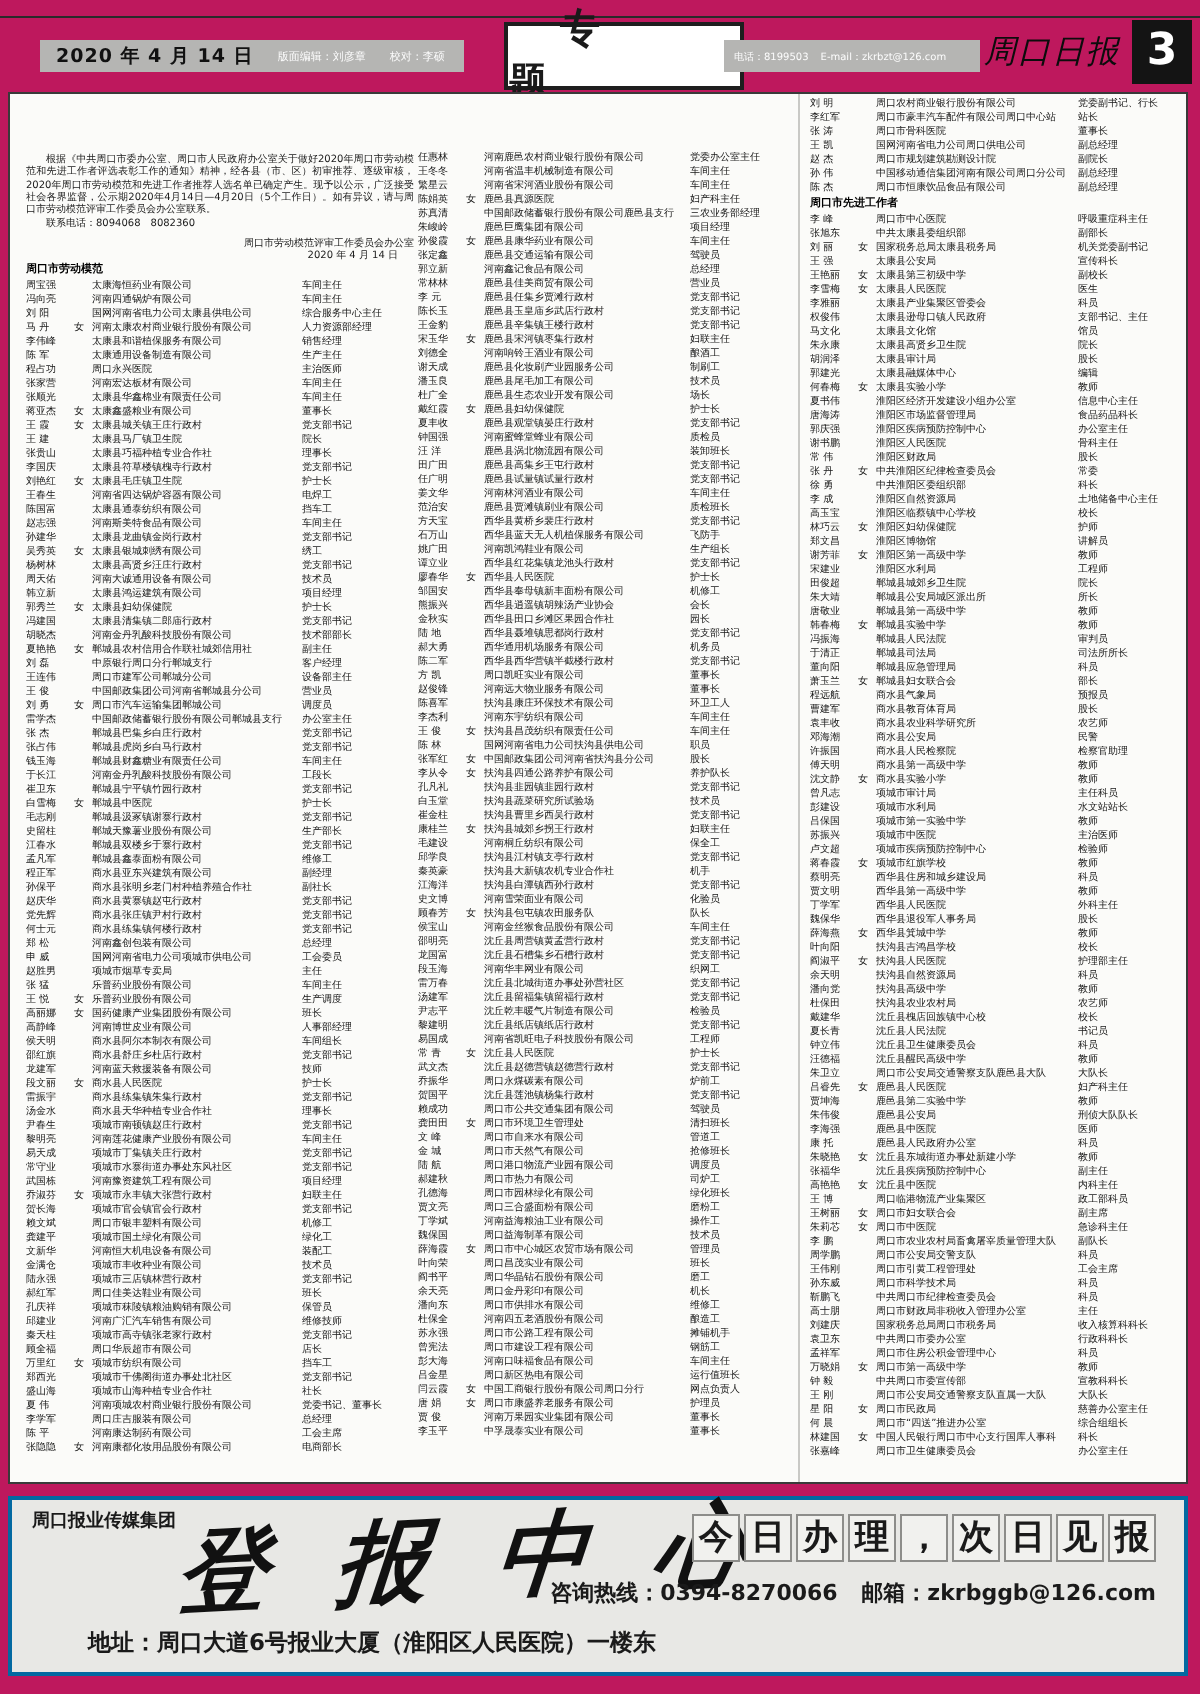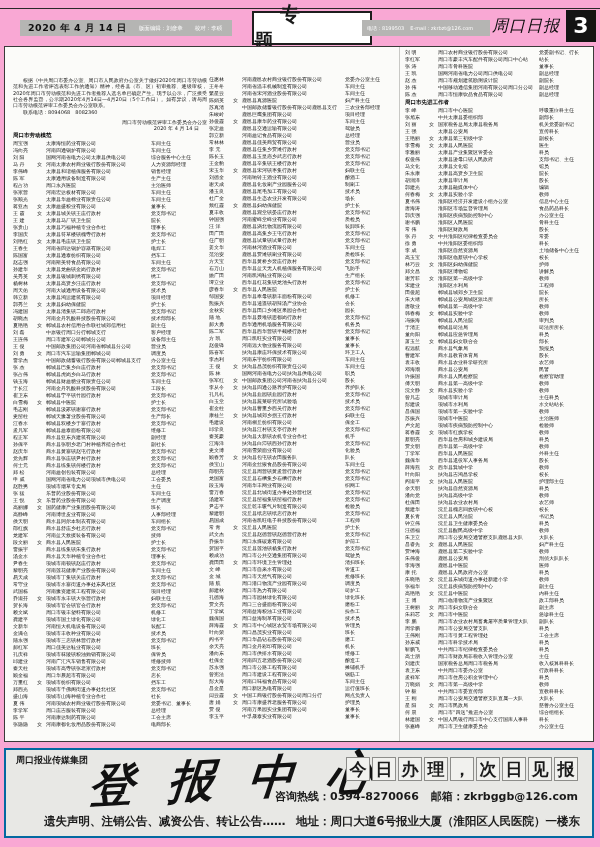--- a/index.html
+++ b/index.html
@@ -1,16 +1,16 @@
 <!DOCTYPE html>
 <html><head>
 <meta charset="utf-8">
 <style>
   html,body{margin:0;padding:0;background:#fff;}
-  .page{position:relative;width:600px;height:847px;background:#f9a8d4;overflow:hidden;
+  .page{position:relative;width:600px;height:847px;background:#be185d;overflow:hidden;
         font-family:"DejaVu Sans","Liberation Sans",sans-serif;color:#1a1a1a;}
   .topline{position:absolute;top:8px;left:0;width:600px;height:1px;background:#2a2a2a;}
   
   .date-bar{position:absolute;top:20px;left:20px;width:212px;height:16px;background:#b5b5b3;
             display:flex;align-items:center;white-space:nowrap;overflow:hidden;}
   .date{font-size:9.5px;font-weight:bold;color:#111;margin-left:8px;letter-spacing:.5px;}
   .credit{font-size:5.5px;color:#fdfdfd;margin-left:12px;}
   .section-box{position:absolute;top:11px;left:240px;width:116px;height:30px;background:#fff;
                border:2px solid #1e1e1e;display:flex;align-items:center;justify-content:center;
                font-size:20px;font-weight:bold;font-family:"DejaVu Serif","Liberation Serif",serif;
@@ -1752,17 +1752,16 @@
         <span class="scell">次</span>
         <span class="scell">日</span>
         <span class="scell">见</span>
         <span class="scell">报</span>
       </div>
     <div class="ad-hotline">
       <span>咨询热线：0394-8270066</span>
       <span>邮箱：zkrbggb@126.com</span>
     </div>
     <div class="ad-bottom">
-      <span>遗失声明、注销公告、减资公告、转让公告……</span>
       <span>地址：周口大道6号报业大厦（淮阳区人民医院）一楼东</span>
     </div>
   </footer>
 </div>
 
 </body></html>

